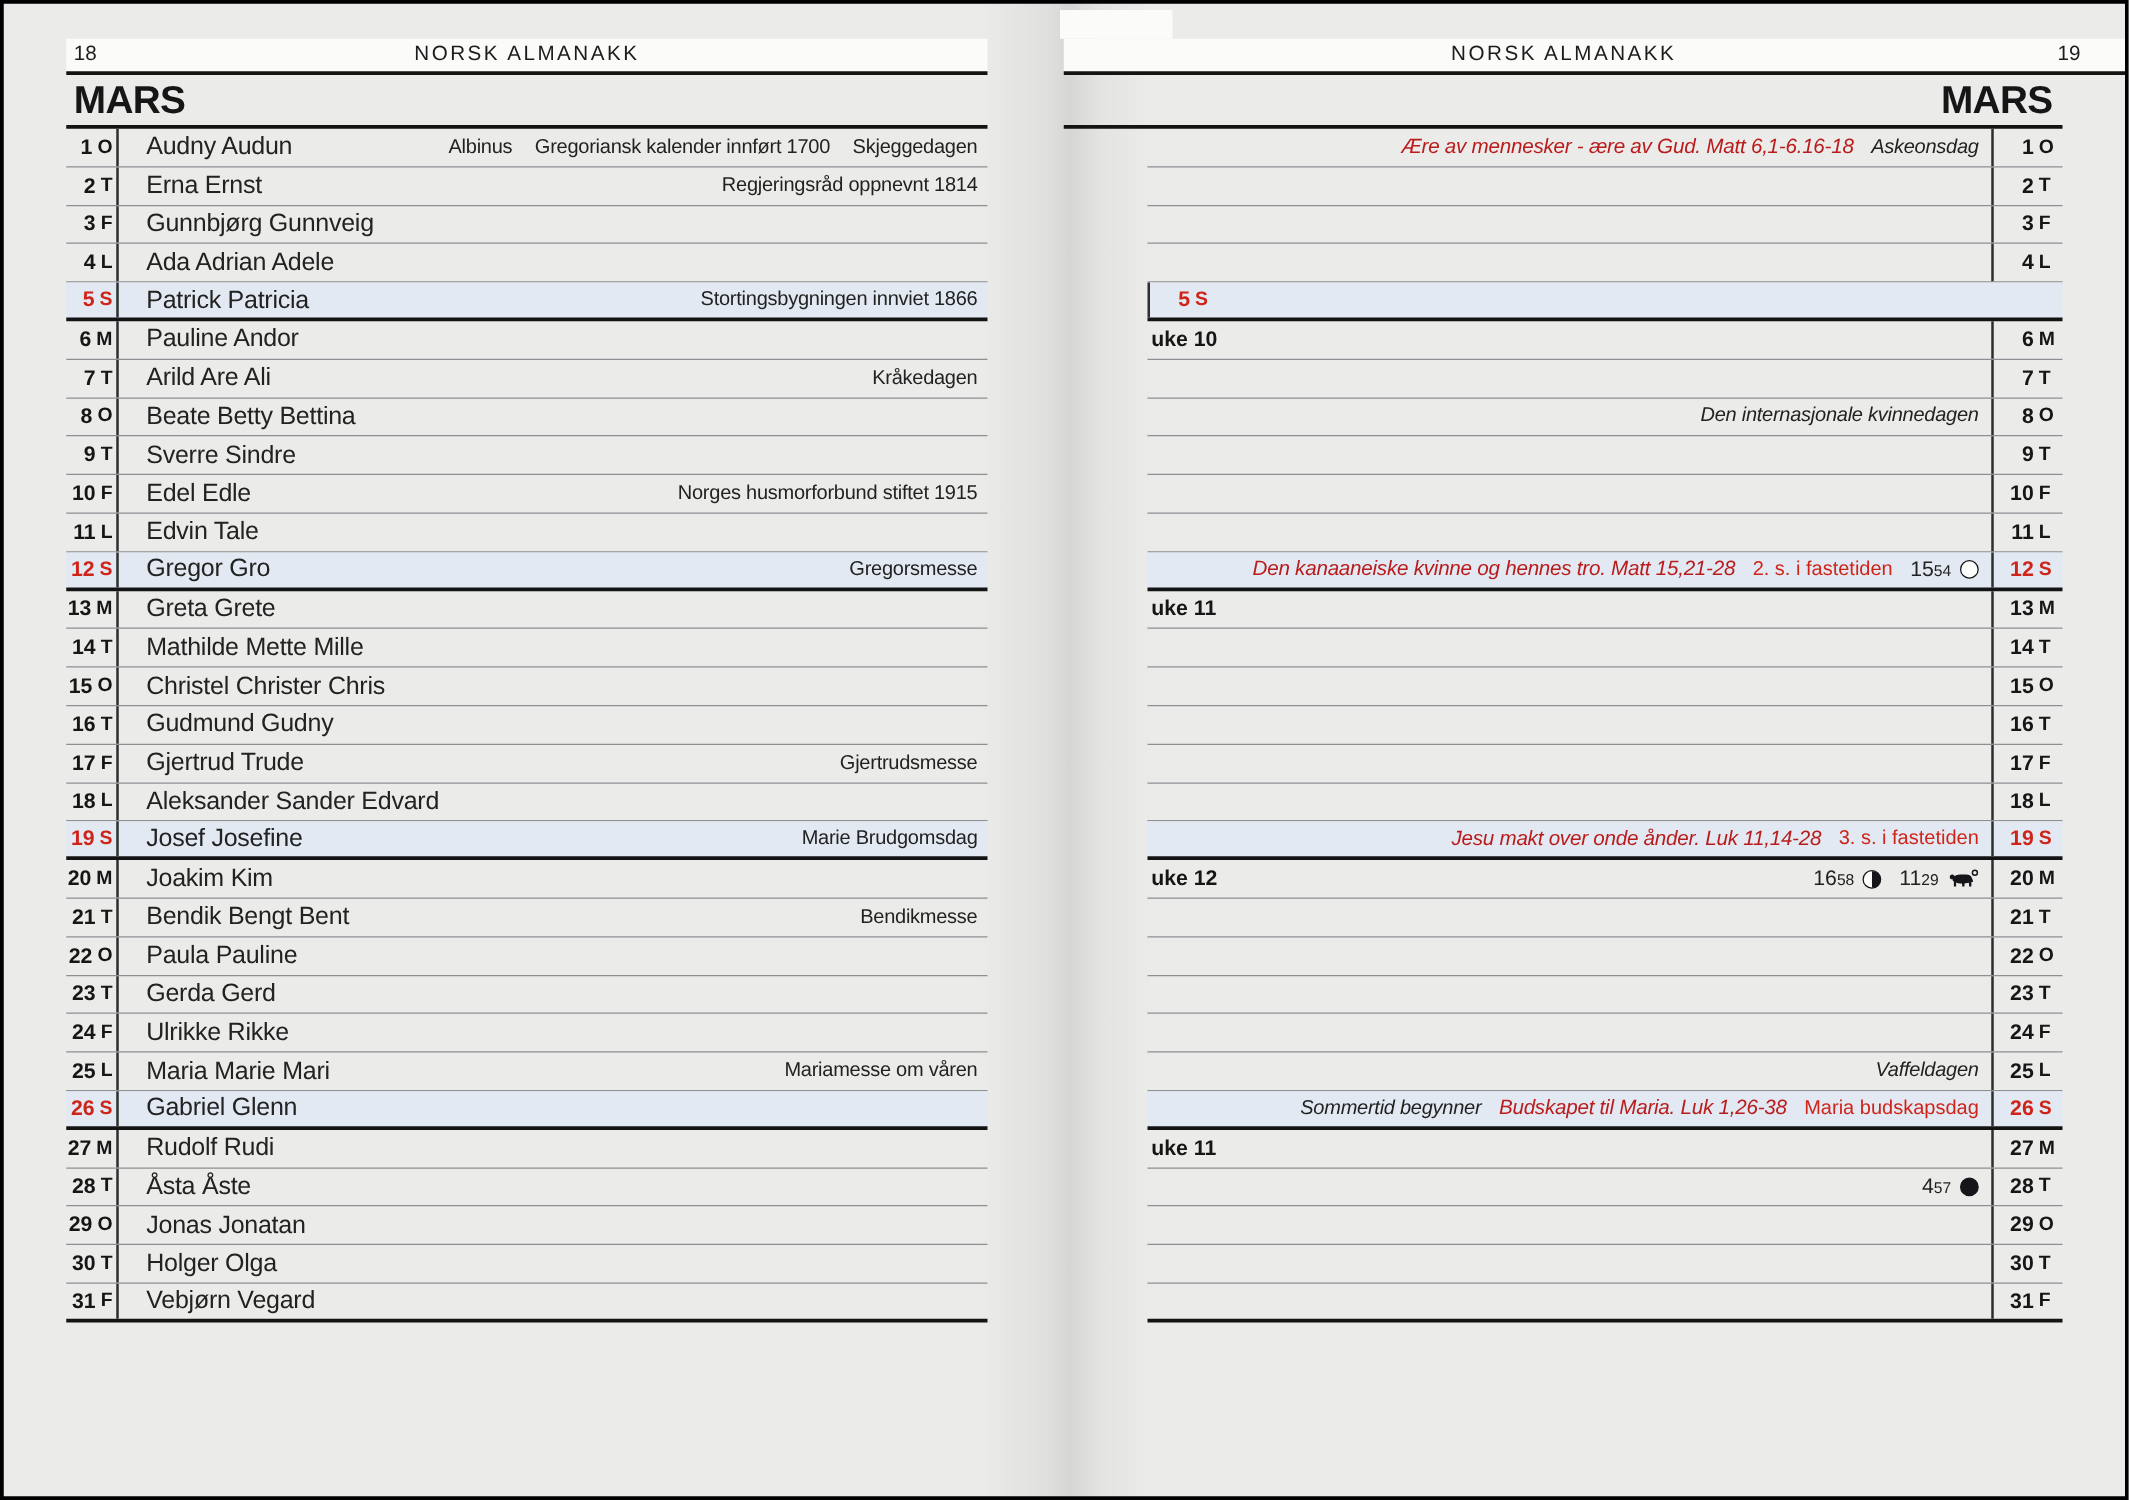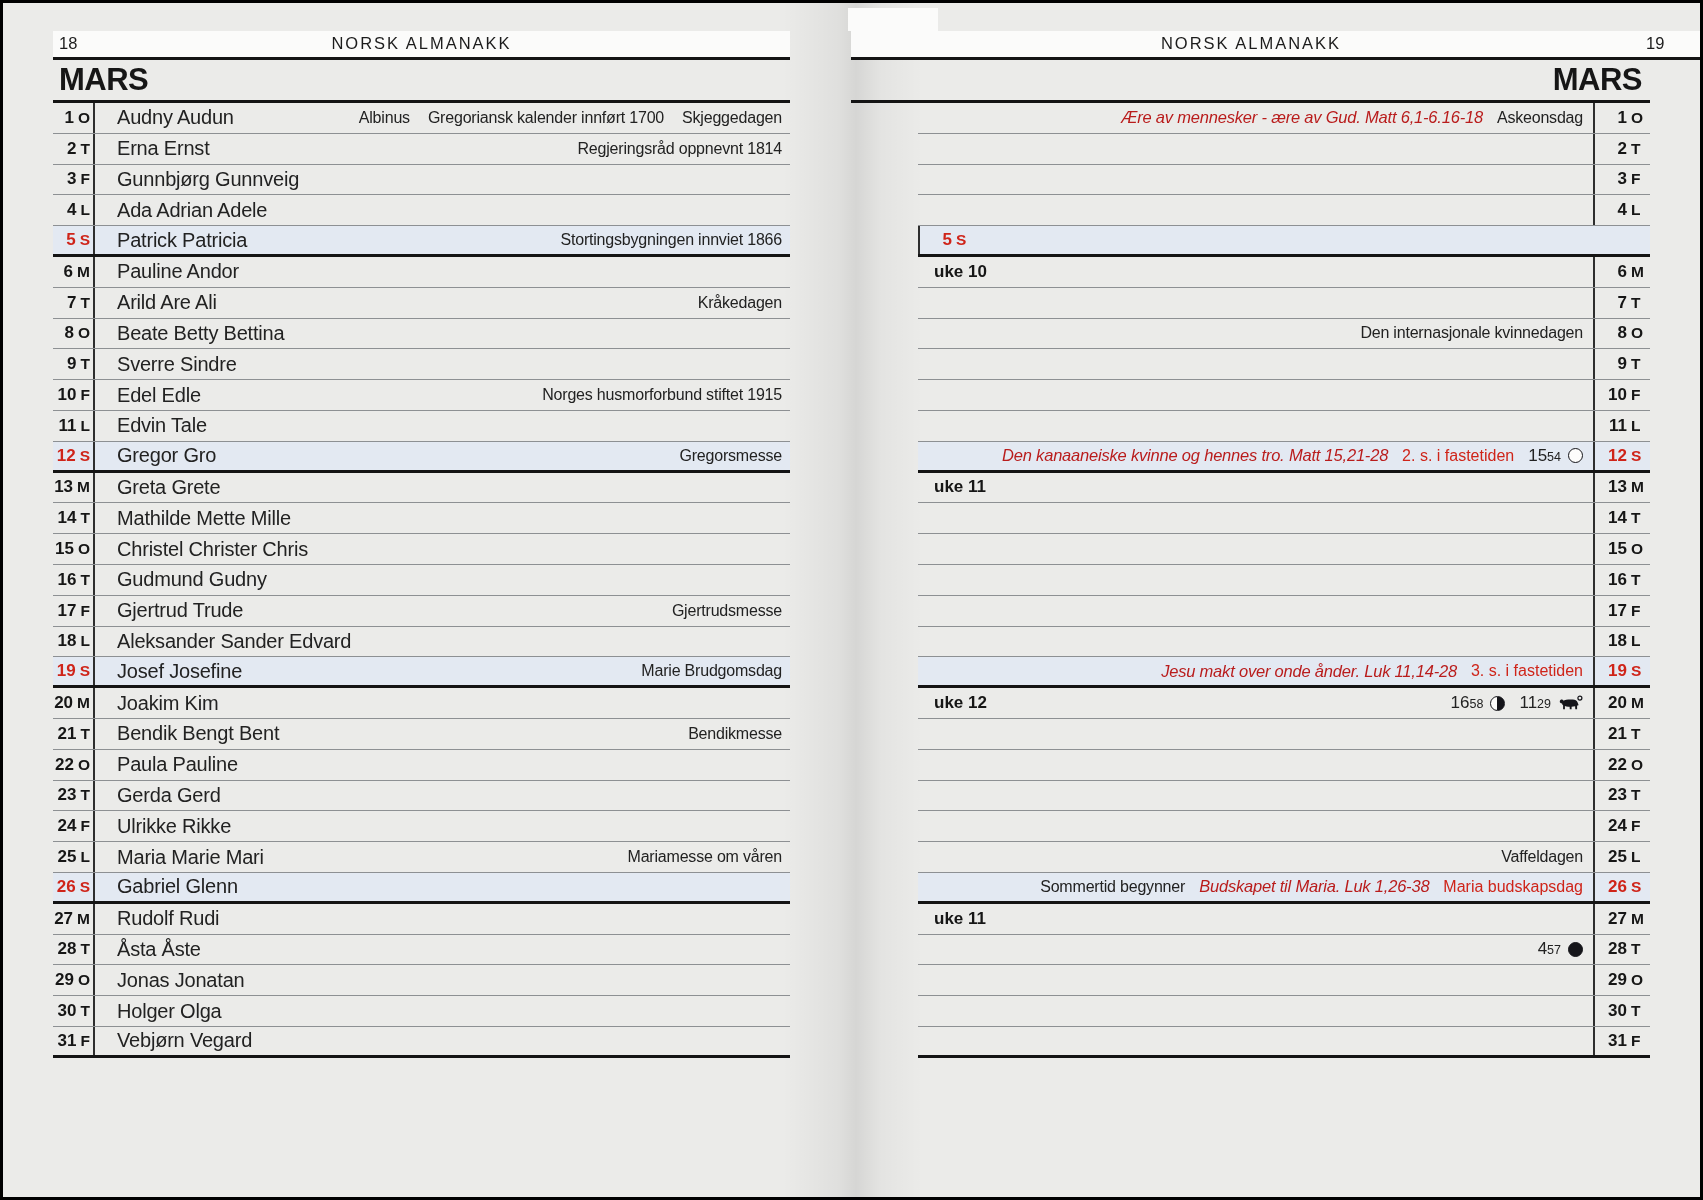--- a/index.html
+++ b/index.html
@@ -29,25 +29,25 @@
   .dcell{width:42px;height:100%;flex:0 0 42px;display:flex;align-items:center;justify-content:flex-end;box-sizing:border-box;}
   .page.left .dcell{border-right:2px solid #2e2e2e;padding-right:3px;}
   .dnum{font-size:17px;font-weight:700;color:#161616;text-align:right;}
   .dl{font-size:15.5px;font-weight:700;color:#161616;margin-left:4px;}
   .row.sunday .dnum,.row.sunday .dl{color:#cf2419;}
   .nm{font-size:20px;color:#222;padding-left:22px;letter-spacing:-0.2px;white-space:nowrap;}
   .evts{margin-left:auto;display:flex;gap:18px;padding-right:8px;}
   .ev{font-size:16px;color:#222;letter-spacing:-0.2px;white-space:nowrap;}
   
   .rbody{flex:1 1 auto;height:100%;display:flex;align-items:center;position:relative;min-width:0;}
-  .uke{position:absolute;left:16px;font-size:17px;font-weight:700;color:#161616;}
+  .uke{position:absolute;left:3px;font-size:17px;font-weight:700;color:#161616;}
   .segs{margin-left:auto;display:flex;align-items:center;gap:14px;padding-right:10px;}
   .seg{white-space:nowrap;}
   .seg.it{font-size:16.5px;font-style:italic;color:#b91c1c;letter-spacing:-0.2px;}
-  .seg.pln{font-size:16px;color:#222;letter-spacing:-0.2px;}
+  .seg.pln{font-size:16px;color:#222;letter-spacing:-0.2px;font-style:italic;}
   .seg.red{font-size:16px;color:#cf2419;}
   .seg.time{color:#222;}
   .seg.time .th{font-size:17px;}
   .seg.time .tm{font-size:12.5px;}
   .seg.moonseg,.seg.ramseg{margin-left:-7px;display:flex;align-items:center;}
   .moon{width:15px;height:15px;border:1.5px solid #15151a;border-radius:50%;display:inline-block;box-sizing:border-box;background:#fdfdfc;}
   .moon.half{background:linear-gradient(90deg,#fdfdfc 0 50%,#15151a 50% 100%);}
   .moon.new{background:#15151a;}
   .rdcell{width:57px;flex:0 0 57px;height:100%;display:flex;align-items:center;border-left:2px solid #2e2e2e;box-sizing:border-box;padding-left:8px;}
   .rdcell .dnum{width:24px;}

